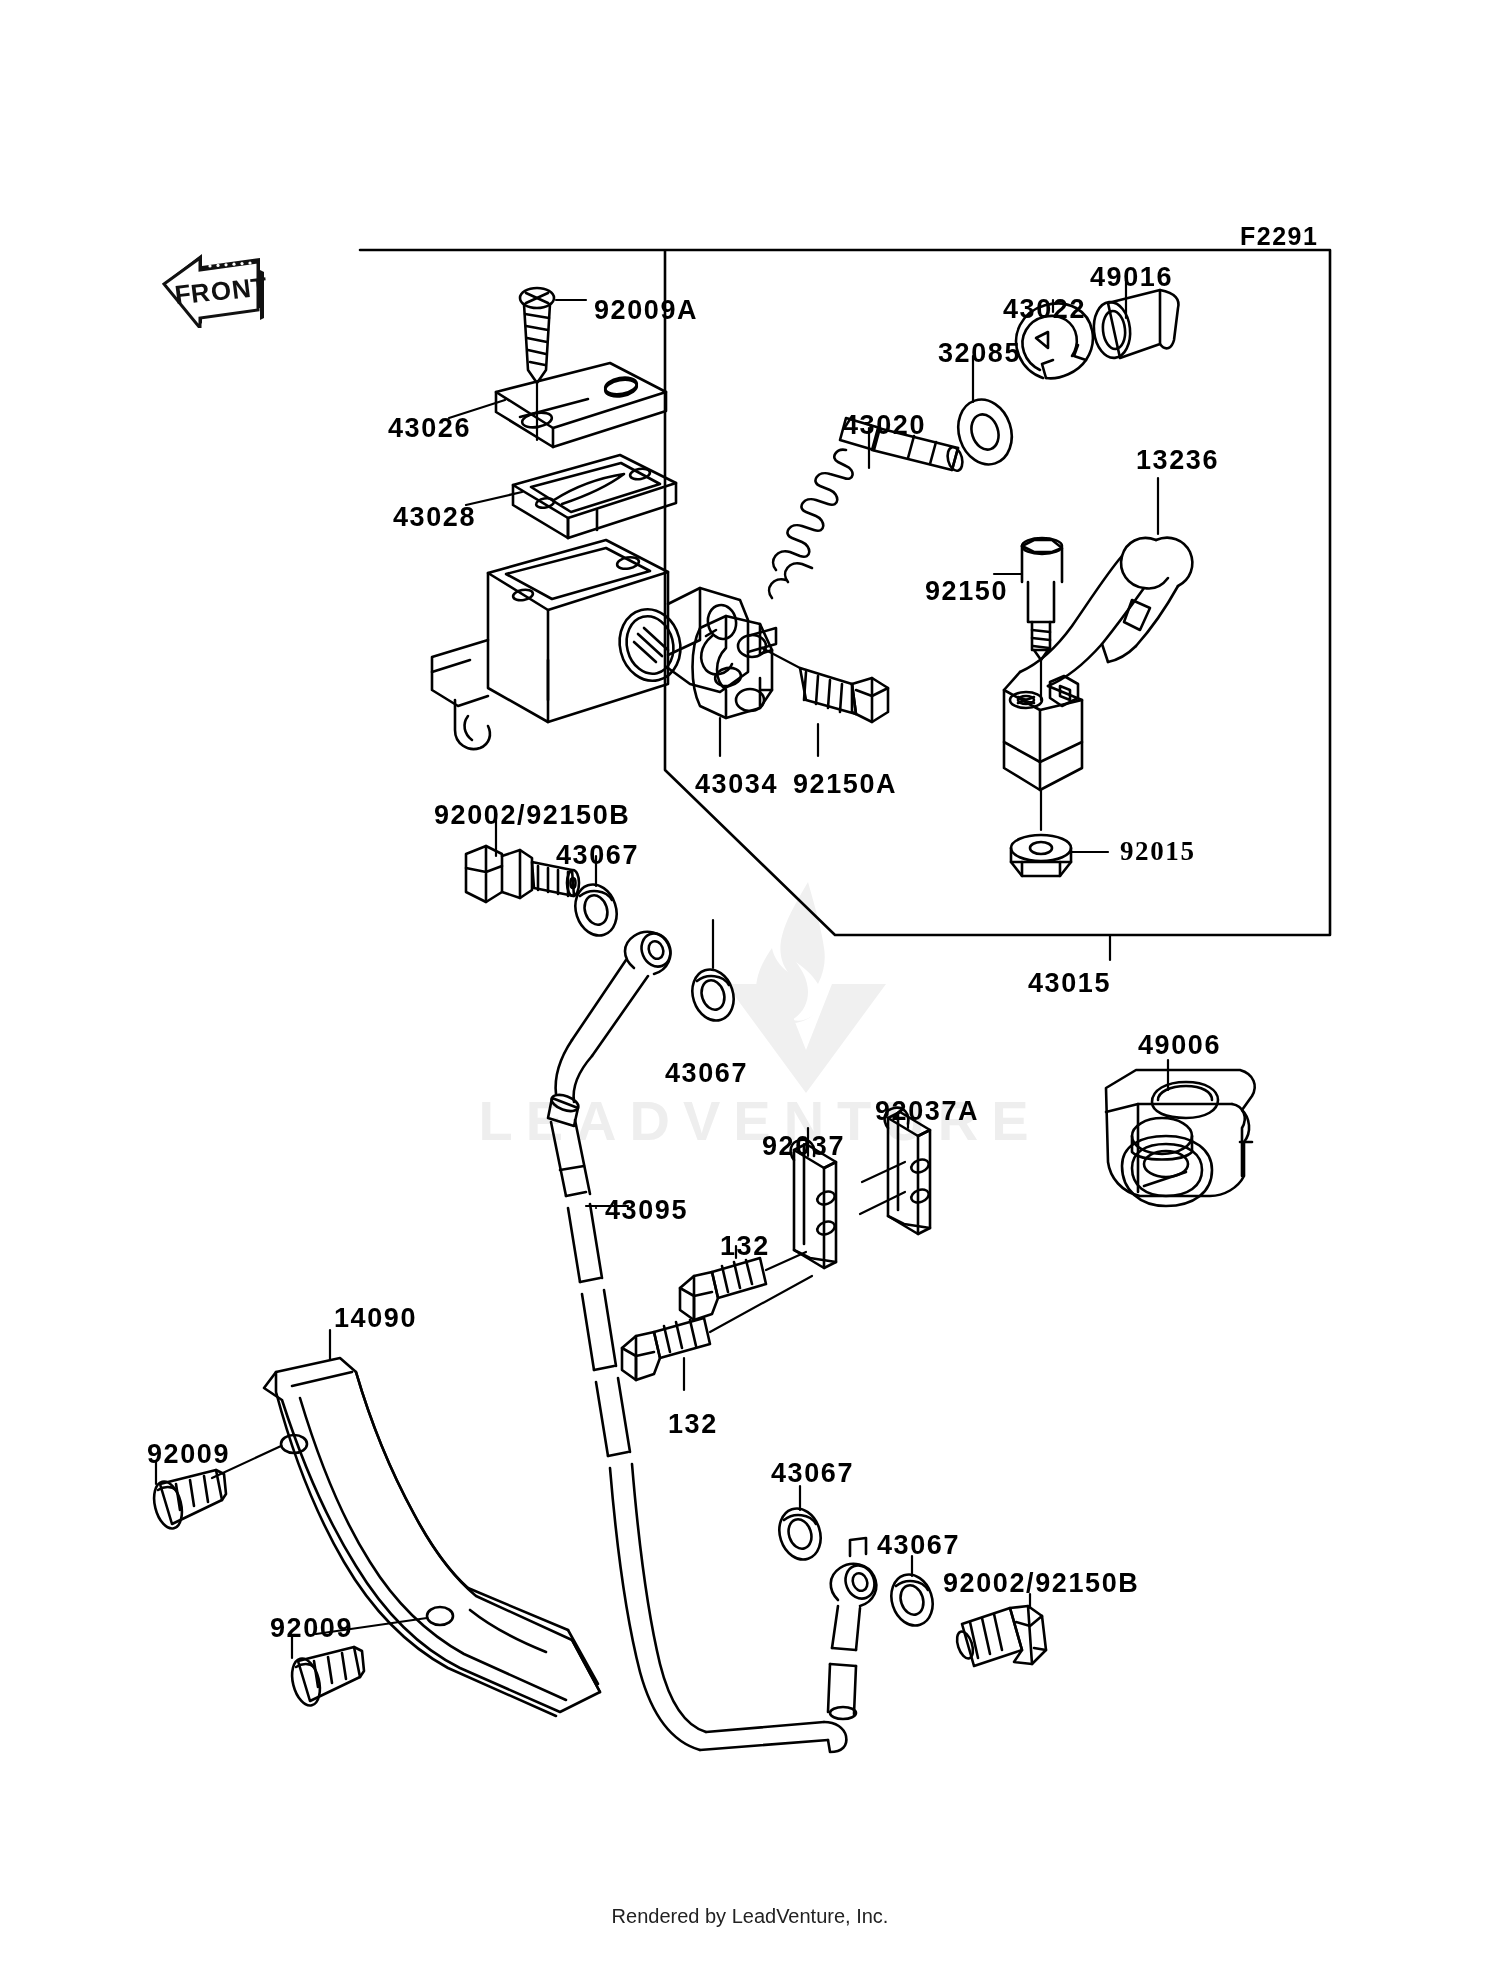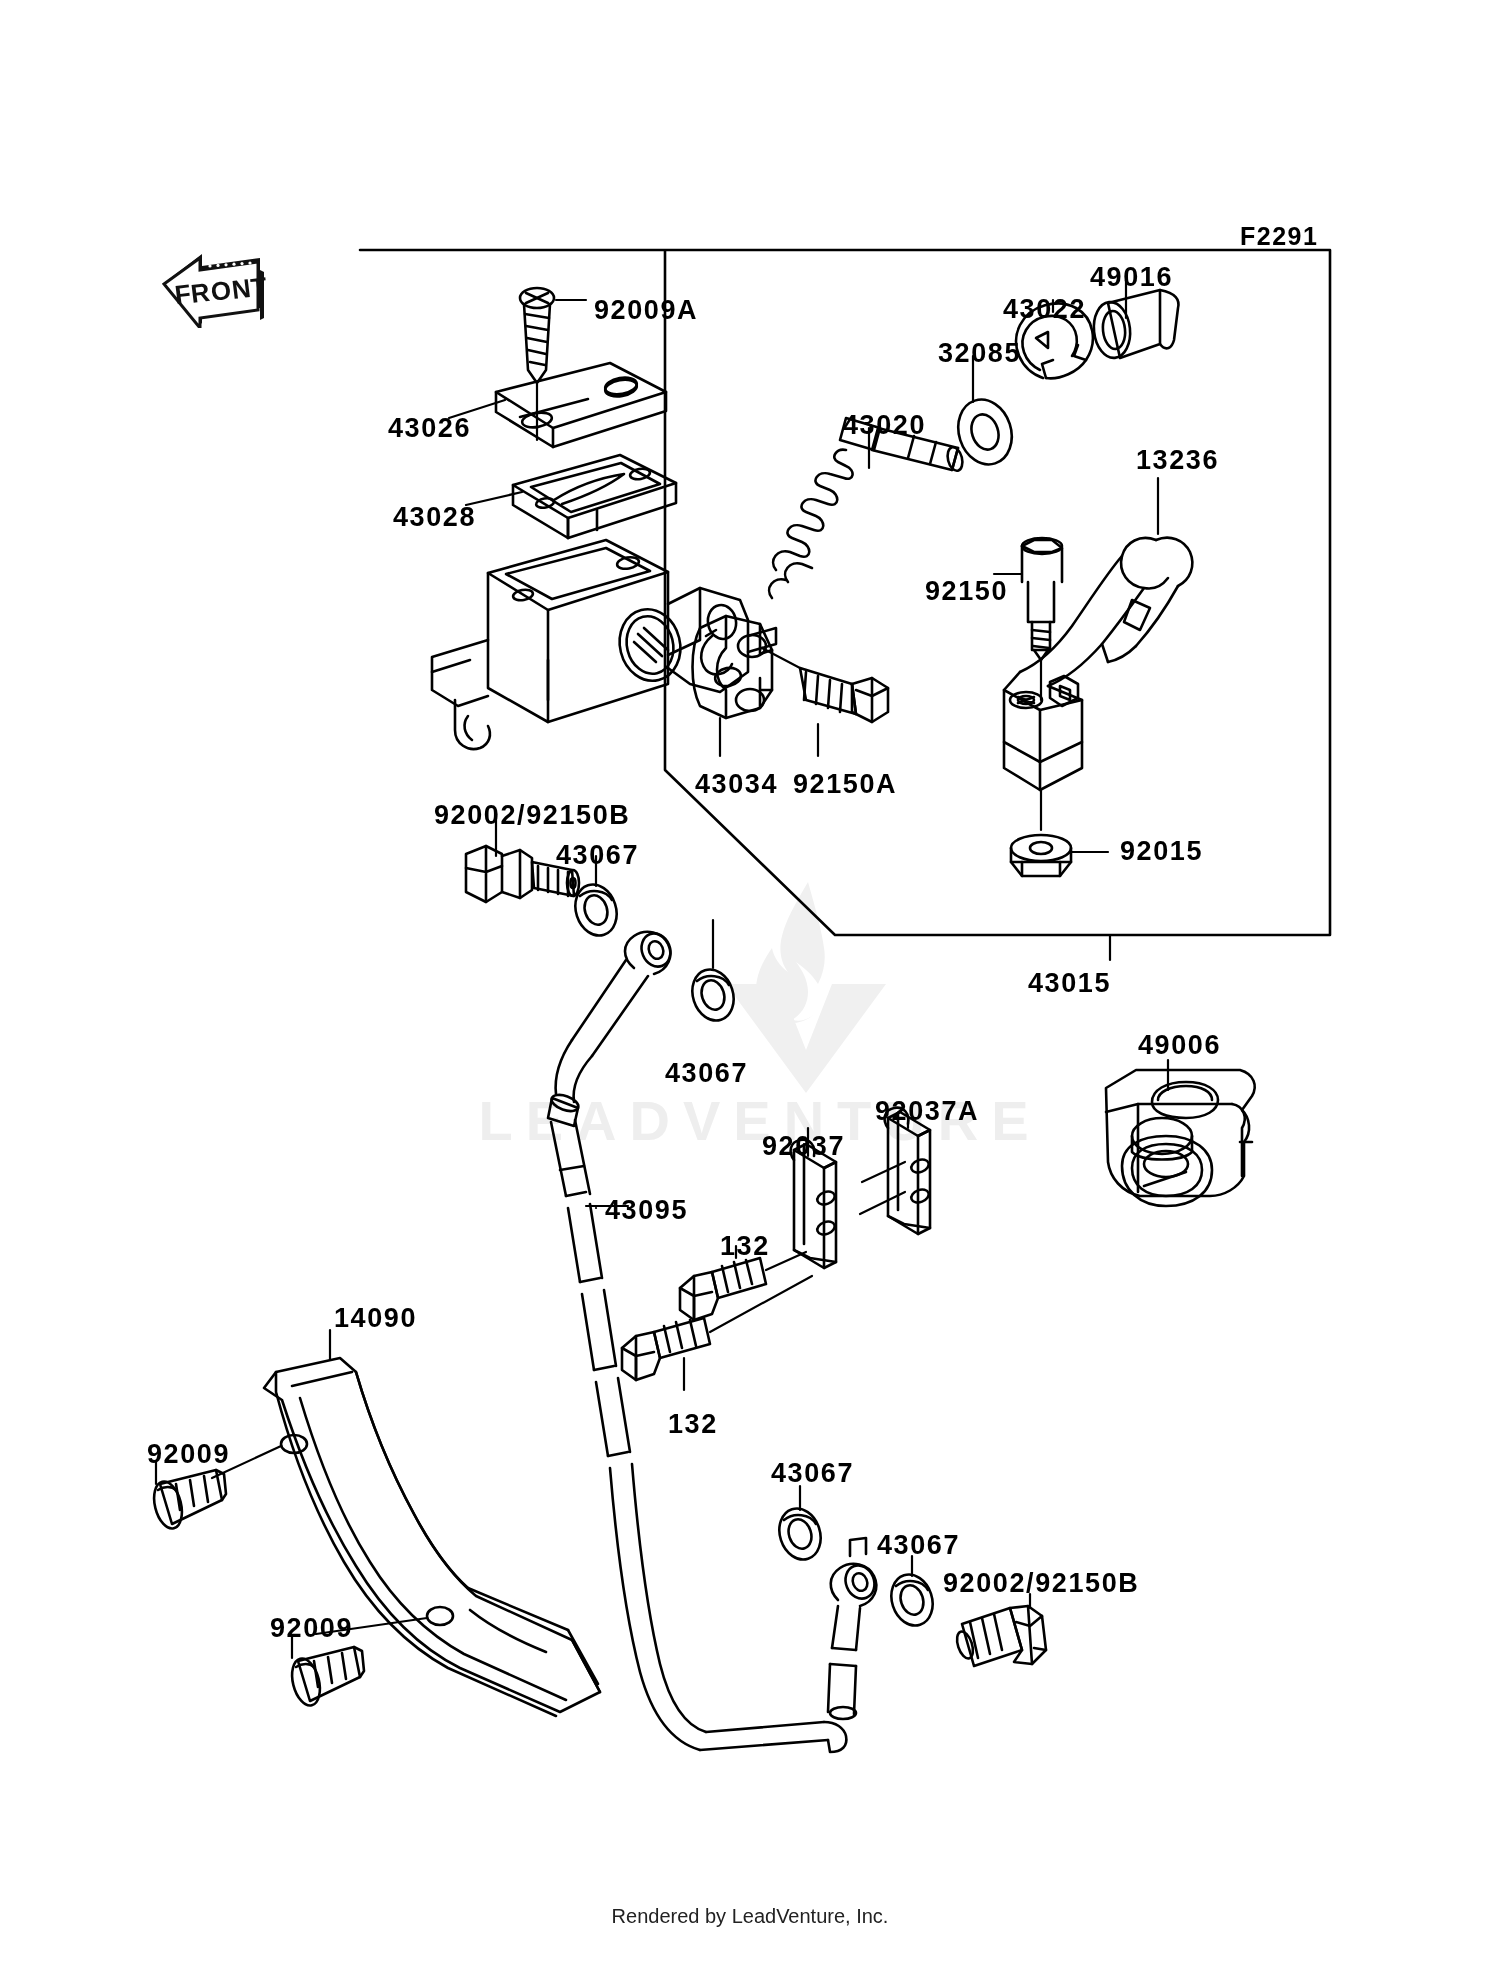--- a/index.html
+++ b/index.html
@@ -473,21 +473,21 @@
   <div class="lbl" style="left:388px;top:415px;">43026</div>
   <div class="lbl" style="left:393px;top:504px;">43028</div>
   <div class="lbl" style="left:843px;top:412px;">43020</div>
   <div class="lbl" style="left:938px;top:340px;">32085</div>
   <div class="lbl" style="left:1003px;top:296px;">43022</div>
   <div class="lbl" style="left:1090px;top:264px;">49016</div>
   <div class="lbl" style="left:1136px;top:447px;">13236</div>
   <div class="lbl" style="left:925px;top:570px;margin-top:8px;">92150</div>
   <div class="lbl" style="left:695px;top:771px;">43034</div>
   <div class="lbl" style="left:793px;top:771px;">92150A</div>
-  <div class="lbl" style="left:1120px;top:838px;">92015</div>
+  <div class="lbl" style="left:1120px;top:838px;font-family:Liberation Serif, serif;">92015</div>
   <div class="lbl" style="left:1028px;top:970px;">43015</div>
   <div class="lbl" style="left:434px;top:802px;">92002/92150B</div>
   <div class="lbl" style="left:556px;top:842px;">43067</div>
   <div class="lbl" style="left:665px;top:1060px;">43067</div>
   <div class="lbl" style="left:605px;top:1197px;">43095</div>
   <div class="lbl" style="left:762px;top:1133px;">92037</div>
   <div class="lbl" style="left:875px;top:1098px;">92037A</div>
   <div class="lbl" style="left:720px;top:1233px;">132</div>
   <div class="lbl" style="left:668px;top:1411px;">132</div>
   <div class="lbl" style="left:1138px;top:1032px;">49006</div>

